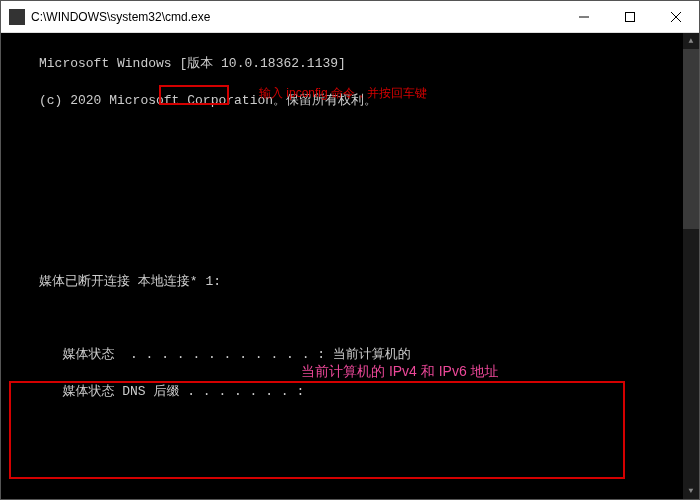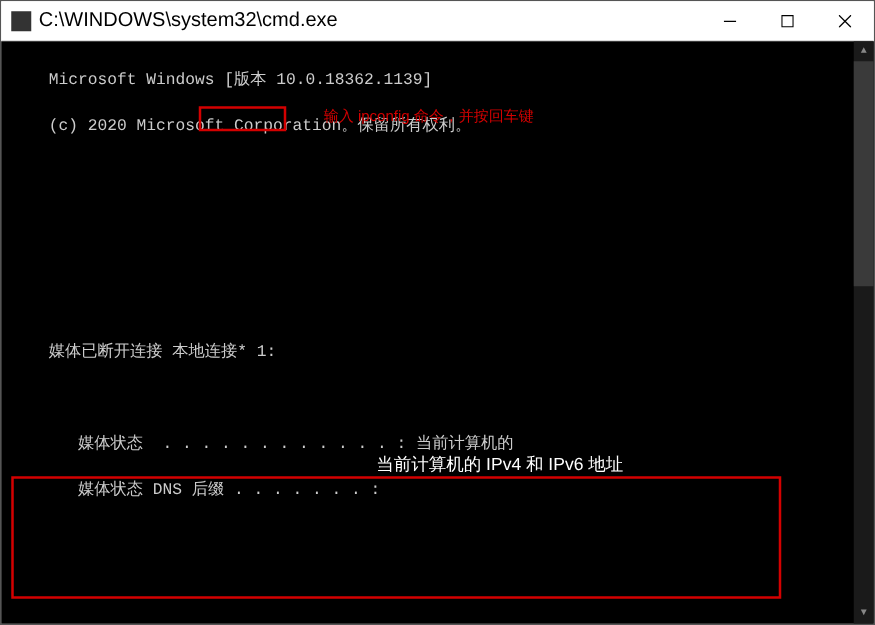--- a/index.html
+++ b/index.html
@@ -26,21 +26,21 @@
   }
   .title-icon {
     width: 16px;
     height: 16px;
     margin: 0 6px 0 8px;
     background: #333;
     display: inline-block;
   }
   .title-text {
     flex: 1;
-    font-size: 16px;
+    font-size: 12px;
     font-family: "Segoe UI", Tahoma, sans-serif;
     color: #000;
   }
   .win-controls {
     display: flex;
   }
   .win-btn {
     width: 46px;
     height: 32px;
     display: flex;
@@ -77,21 +77,21 @@
     top: 52px;
     color: #d40000;
     font-family: "Microsoft YaHei", sans-serif;
     font-size: 12px;
     white-space: nowrap;
   }
   .annotation-text2 {
     position: absolute;
     left: 300px;
     top: 329px;
-    color: #ffffff;
+    color: #ec4899;
     font-family: "Microsoft YaHei", sans-serif;
     font-size: 14px;
     white-space: nowrap;
   }
   .annotation-box2 {
     position: absolute;
     border: 2px solid #d40000;
     left: 8px;
     top: 348px;
     width: 616px;

